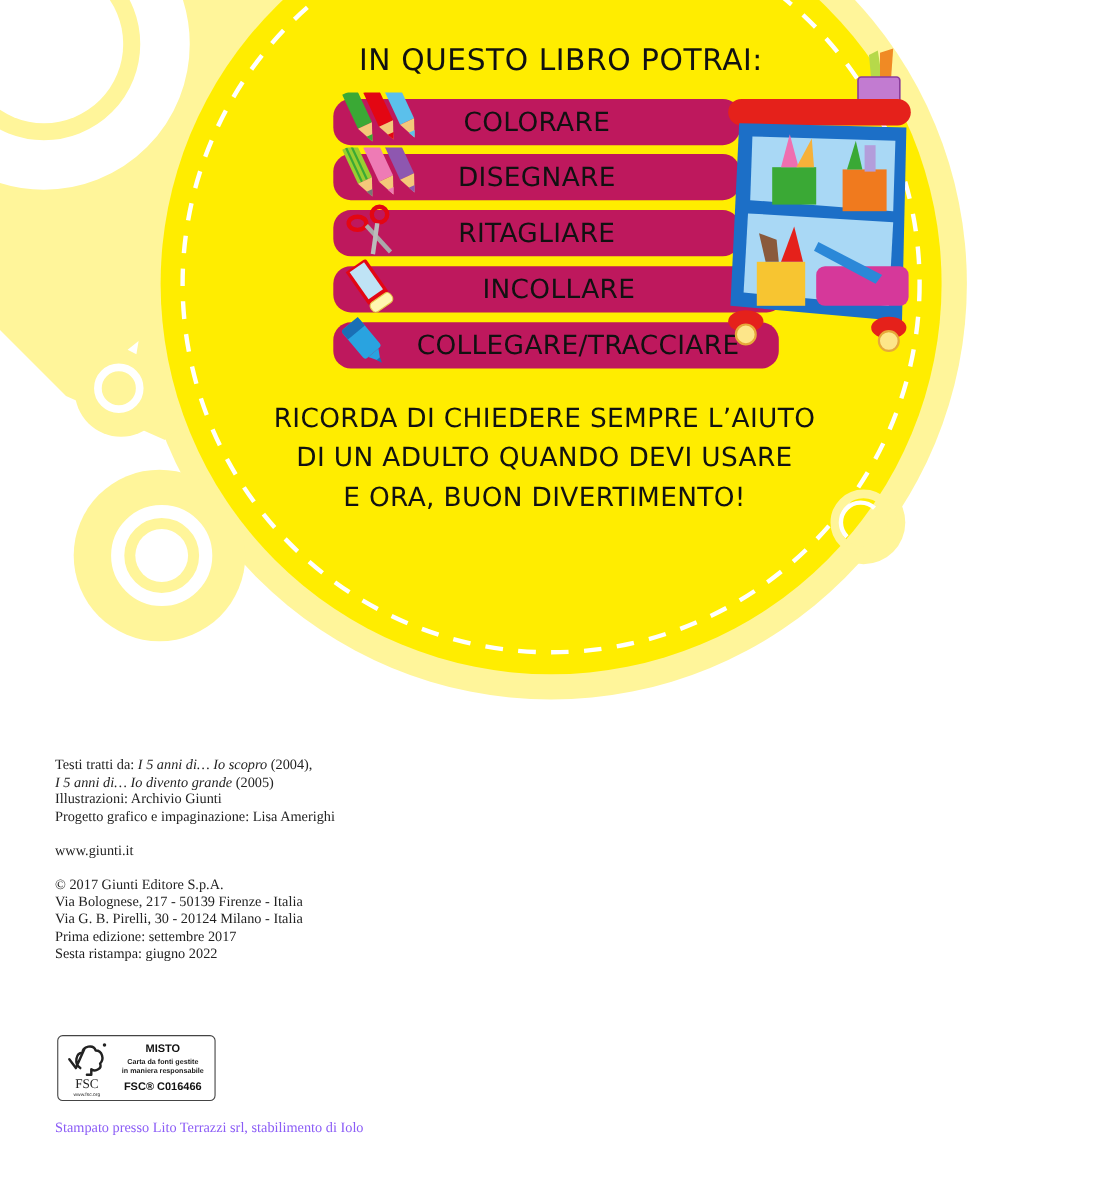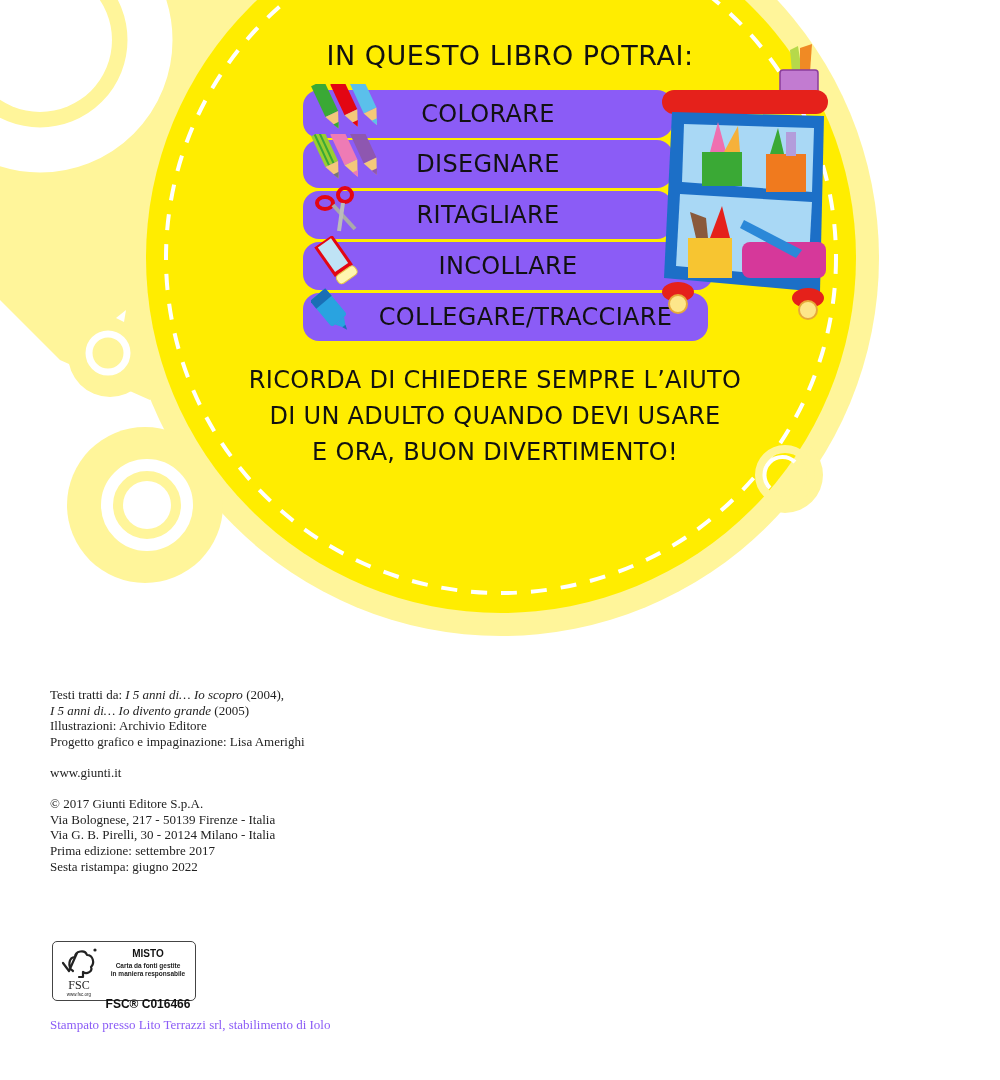--- a/index.html
+++ b/index.html
@@ -9,21 +9,21 @@
     font-family: "DejaVu Sans", sans-serif;
   }
   .bg-svg { position: absolute; left: 0; top: 0; }
   .headline {
     position: absolute; left: 300px; top: 40px; width: 420px;
     text-align: center; font-size: 27px; color: #111;
     letter-spacing: 0.5px;
   }
   .activities { position: absolute; left: 303px; top: 90px; }
   .pill {
-    position: absolute; height: 48px; background: #8b5cf6;
+    position: absolute; height: 42px; background: #be185d;
     border-radius: 16px; display: flex; align-items: center;
   }
   .pill .label {
     position: absolute; left: 0; right: 0; text-align: center;
     font-size: 24px; color: #111; letter-spacing: 0.3px;
   }
   .pill .icon { position: absolute; left: 8px; top: -6px; width: 80px; height: 52px; }
   .reminder {
     position: absolute; left: 230px; top: 362px; width: 530px;
     text-align: center; font-size: 24px; line-height: 36px; color: #111;
@@ -39,22 +39,22 @@
   .credits i { font-style: italic; }
   .fsc {
     position: absolute; left: 52px; top: 941px; width: 142px; height: 58px;
     border: 1.3px solid #444; border-radius: 5px; background: #fff;
   }
   .fsc .logo { position: absolute; left: 4px; top: 3px; width: 44px; height: 52px; }
   .fsc .misto { position: absolute; left: 48px; top: 6px; width: 94px; text-align: center;
     font-family: "Liberation Sans", sans-serif; font-weight: bold; font-size: 10px; color: #111; }
   .fsc .desc { position: absolute; left: 48px; top: 20px; width: 94px; text-align: center;
     font-family: "Liberation Sans", sans-serif; font-weight: bold; font-size: 6.5px; line-height: 8px; color: #222; }
-  .fsc .code { position: absolute; left: 48px; top: 55px; width: 94px; text-align: center;
-    font-family: "Liberation Sans", sans-serif; font-weight: bold; font-size: 12px; color: #111; }
+  .fsc .code { position: absolute; left: 48px; top: 41px; width: 94px; text-align: center;
+    font-family: "Liberation Sans", sans-serif; font-weight: bold; font-size: 10px; color: #111; }
   .printer {
     position: absolute; left: 50px; top: 1017px;
     font-family: "Liberation Serif", serif; font-size: 13px; color: #8b5cf6;
   }
 </style>
 </head>
 <body>
 
 <svg class="bg-svg" width="1000" height="700" viewBox="0 0 1000 700">
 
@@ -195,21 +195,21 @@
 
 <div class="reminder">
   <div>RICORDA DI CHIEDERE SEMPRE L’AIUTO</div>
   <div>DI UN ADULTO QUANDO DEVI USARE</div>
   <div>E ORA, BUON DIVERTIMENTO!</div>
 </div>
 
 <div class="credits">
   <p><span>Testi tratti da: </span><i>I 5 anni di… Io scopro</i><span> (2004),</span></p>
   <p><i>I 5 anni di… Io divento grande</i><span> (2005)</span></p>
-  <p>Illustrazioni: Archivio Editore</p>
+  <p>Illustrazioni: Archivio Giunti</p>
   <p>Progetto grafico e impaginazione: Lisa Amerighi</p>
   <div class="gap"></div>
   <p>www.giunti.it</p>
   <div class="gap"></div>
   <p>© 2017 Giunti Editore S.p.A.</p>
   <p>Via Bolognese, 217 - 50139 Firenze - Italia</p>
   <p>Via G. B. Pirelli, 30 - 20124 Milano - Italia</p>
   <p>Prima edizione: settembre 2017</p>
   <p>Sesta ristampa: giugno 2022</p>
 </div>

